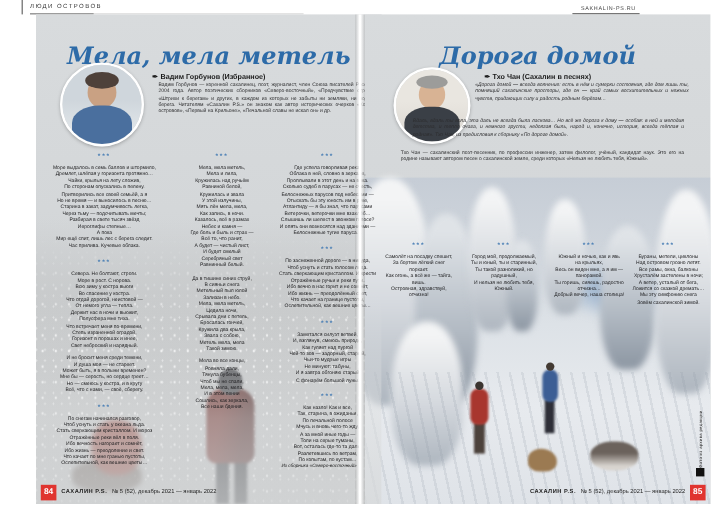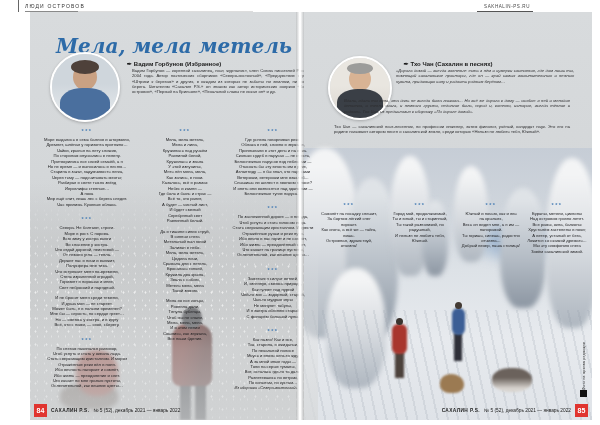--- a/index.html
+++ b/index.html
@@ -306,20 +306,21 @@
       <div class="skier-red-l"></div>
       <div class="skier-red-b"></div>
       <div class="skier-red-h"></div>
       <div class="skier-blue-l"></div>
       <div class="skier-blue-b"></div>
       <div class="skier-blue-h"></div>
       <div class="dog-tan"></div>
       <div class="dog-husky"></div>
     </div>
 
+    <div class="page-title" style="color:#2d6ba8;">Дорога домой</div>
     <div class="byline">
       <span class="pen">✒</span><span>Тхо Чан (Сахалин в песнях)</span>
     </div>
 
     <div class="avatar" style="left:24px;top:44px;width:60px;height:60px;">
       <div class="bg" style="background:linear-gradient(180deg,#e9e6e0 45%,#d9d5cf);"></div>
       <div class="head" style="left:19px;top:9px;width:22px;height:24px;background:#d8b394;"></div>
       <div class="head" style="left:17px;top:5px;width:26px;height:11px;background:#9c9c9a;"></div>
       <div class="torso" style="left:7px;top:31px;width:46px;height:29px;background:#3a3f46;"></div>
     </div>

